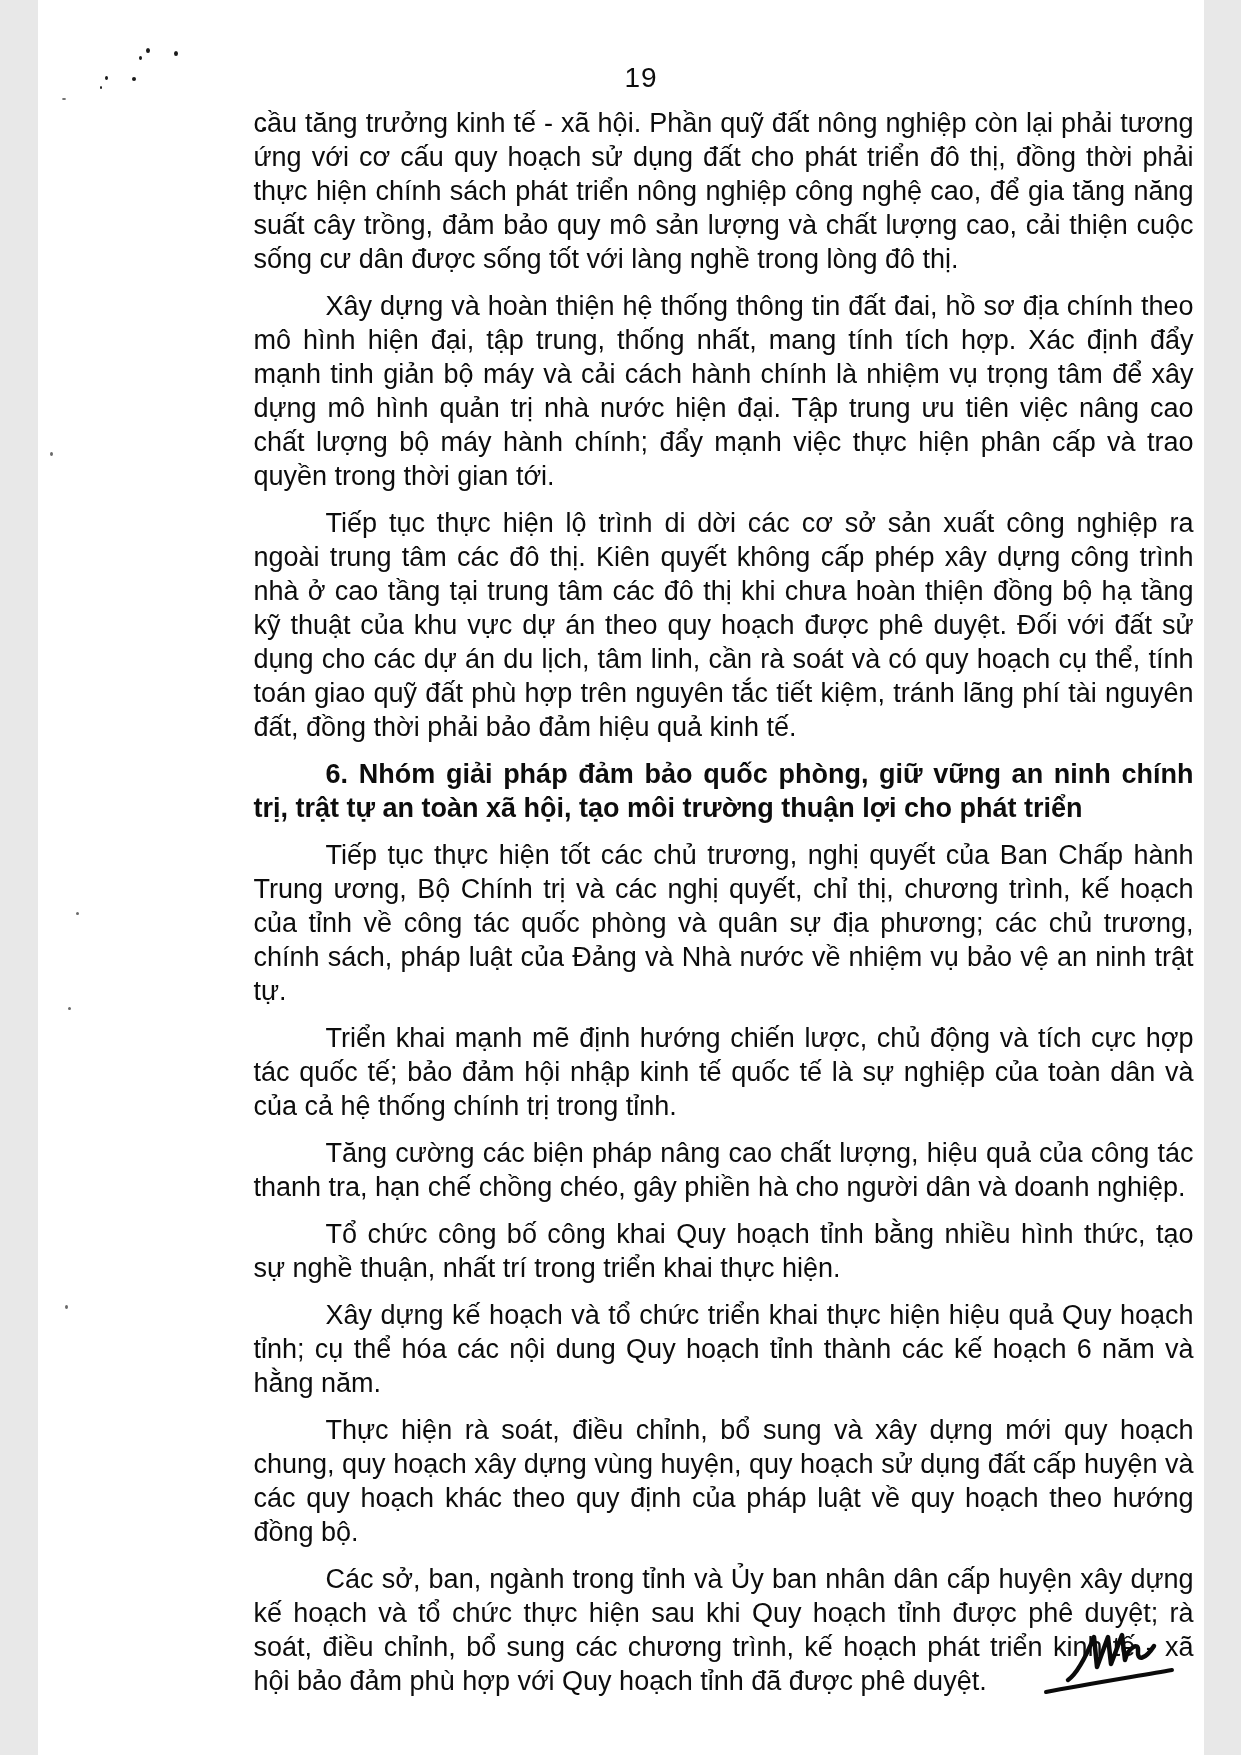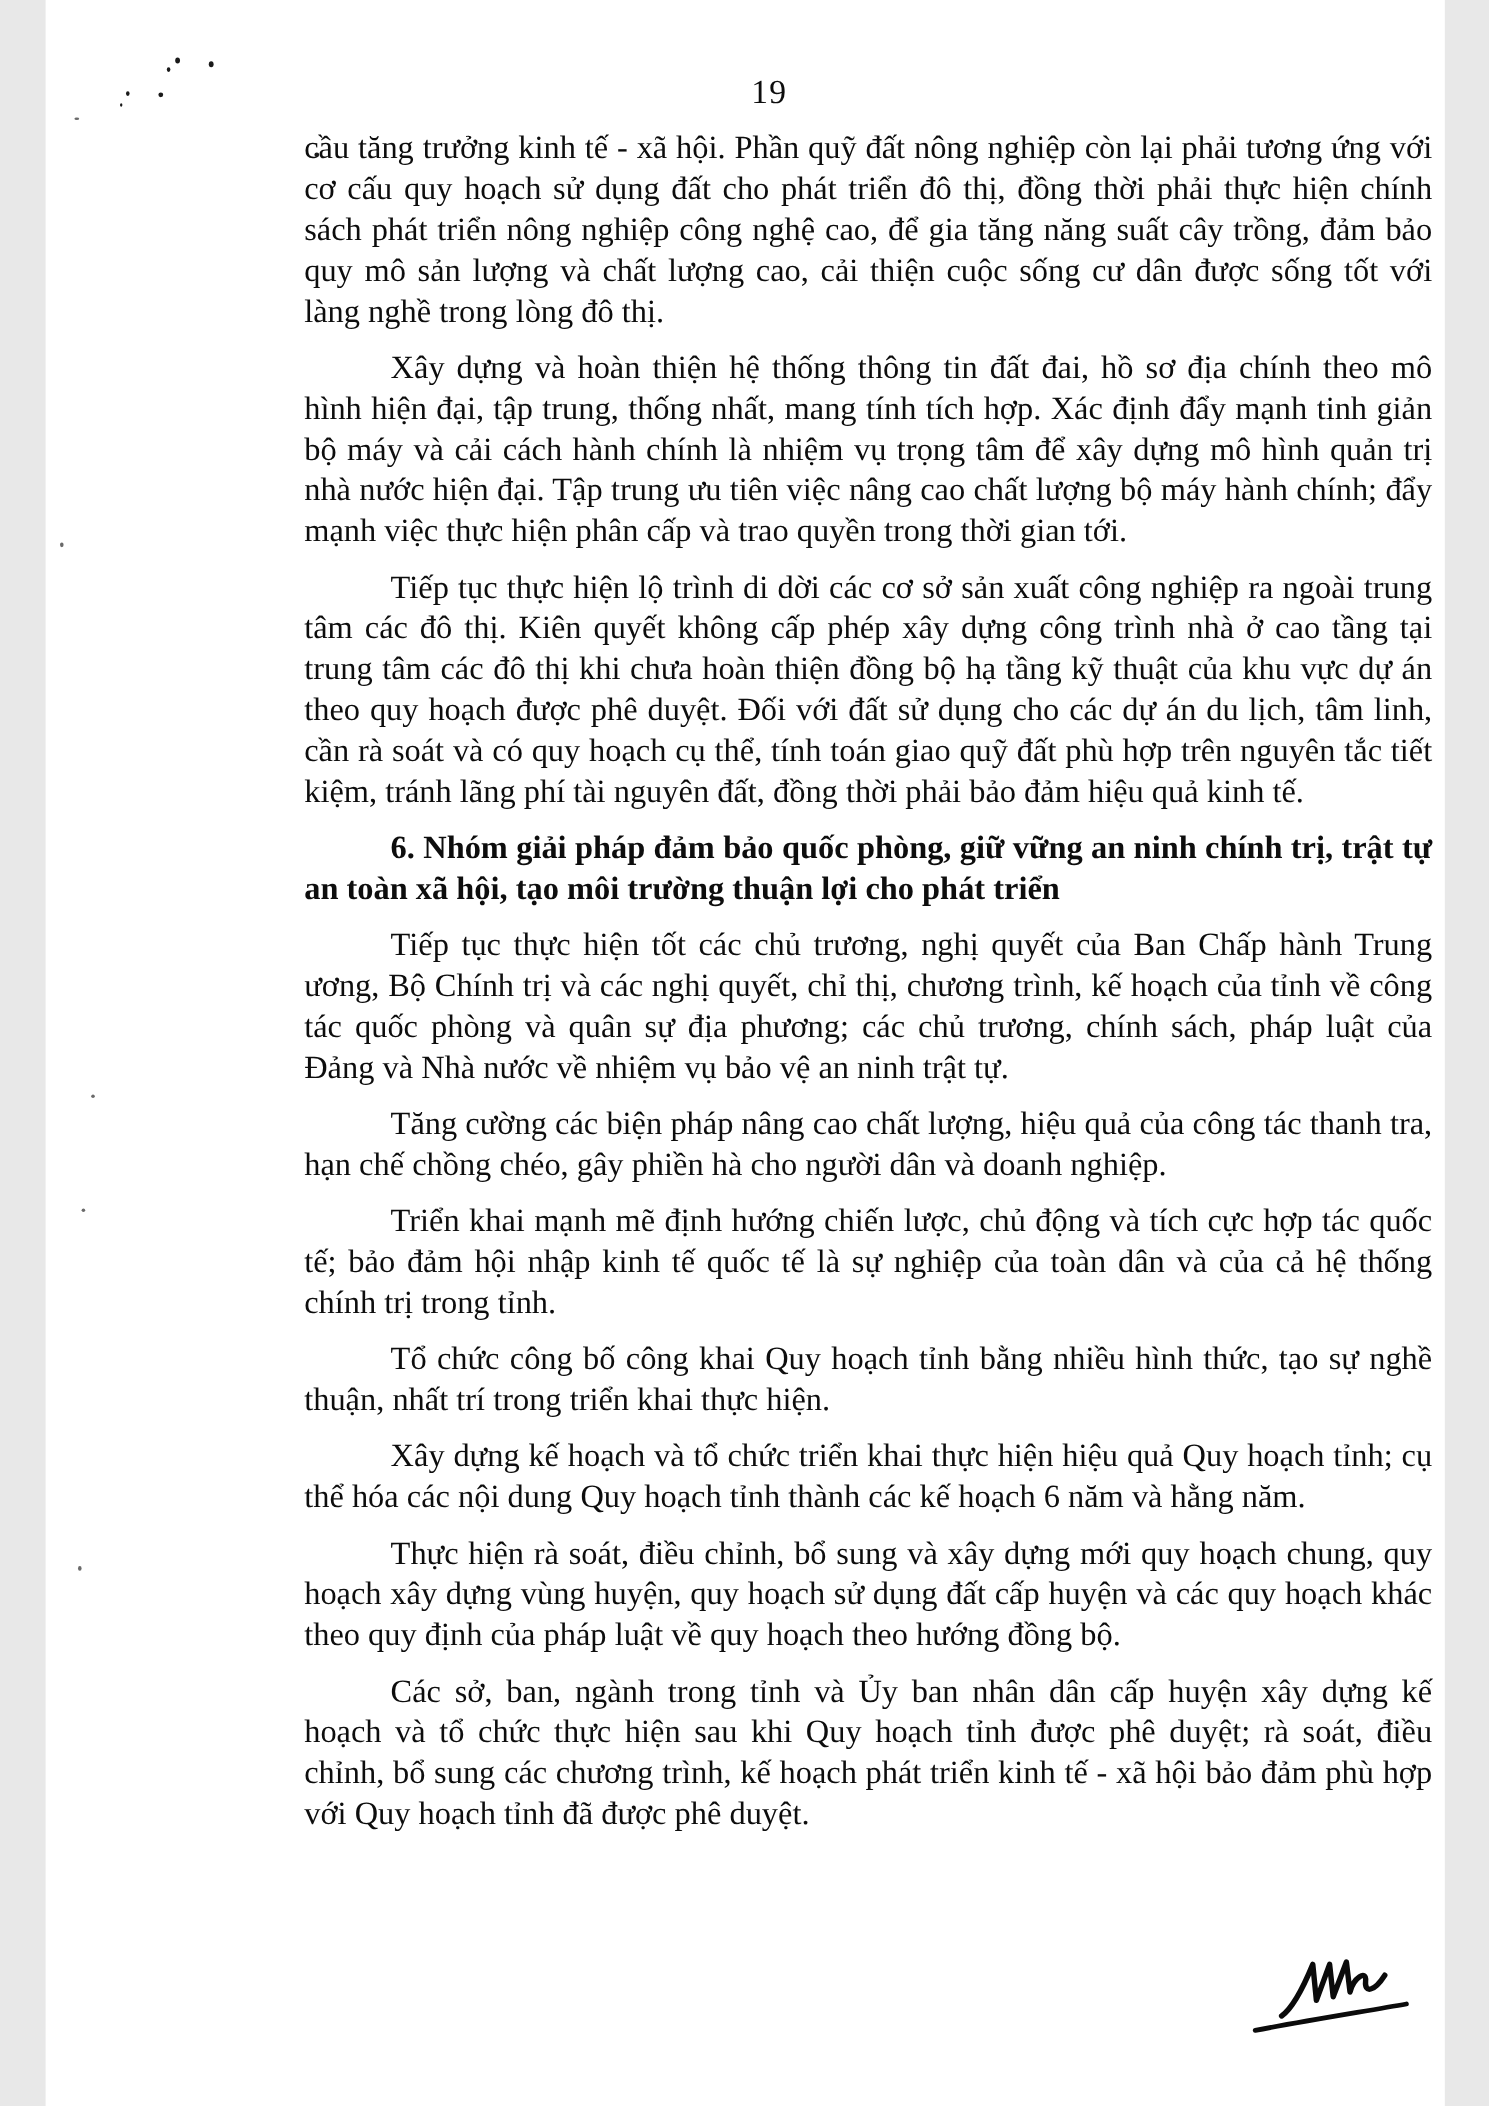--- a/index.html
+++ b/index.html
@@ -1,21 +1,21 @@
 <!DOCTYPE html>
 <html><head>
 <meta charset="utf-8">
 <style>
   html, body { margin: 0; padding: 0; background: #e8e8e8; }
   .page {
     position: relative;
     width: 1154px;
     height: 1755px;
     background: #ffffff;
-    font-family: Liberation Serif, serif;
+    font-family: Liberation Sans, sans-serif;
     color: #0d0d0d;
     overflow: hidden;
     margin: 0 auto;
     padding-left: 12px;
   }
   .page-number {
     position: absolute;
     top: 62px;
     left: 0;
     width: 1241px;
@@ -88,22 +88,22 @@
   
   <div class="page-number">19</div>
 
   
   <div class="content">
       <p class="para no-indent">cầu tăng trưởng kinh tế - xã hội. Phần quỹ đất nông nghiệp còn lại phải tương ứng với cơ cấu quy hoạch sử dụng đất cho phát triển đô thị, đồng thời phải thực hiện chính sách phát triển nông nghiệp công nghệ cao, để gia tăng năng suất cây trồng, đảm bảo quy mô sản lượng và chất lượng cao, cải thiện cuộc sống cư dân được sống tốt với làng nghề trong lòng đô thị.</p>
       <p class="para">Xây dựng và hoàn thiện hệ thống thông tin đất đai, hồ sơ địa chính theo mô hình hiện đại, tập trung, thống nhất, mang tính tích hợp. Xác định đẩy mạnh tinh giản bộ máy và cải cách hành chính là nhiệm vụ trọng tâm để xây dựng mô hình quản trị nhà nước hiện đại. Tập trung ưu tiên việc nâng cao chất lượng bộ máy hành chính; đẩy mạnh việc thực hiện phân cấp và trao quyền trong thời gian tới.</p>
       <p class="para">Tiếp tục thực hiện lộ trình di dời các cơ sở sản xuất công nghiệp ra ngoài trung tâm các đô thị. Kiên quyết không cấp phép xây dựng công trình nhà ở cao tầng tại trung tâm các đô thị khi chưa hoàn thiện đồng bộ hạ tầng kỹ thuật của khu vực dự án theo quy hoạch được phê duyệt. Đối với đất sử dụng cho các dự án du lịch, tâm linh, cần rà soát và có quy hoạch cụ thể, tính toán giao quỹ đất phù hợp trên nguyên tắc tiết kiệm, tránh lãng phí tài nguyên đất, đồng thời phải bảo đảm hiệu quả kinh tế.</p>
       <p class="heading">6. Nhóm giải pháp đảm bảo quốc phòng, giữ vững an ninh chính trị, trật tự an toàn xã hội, tạo môi trường thuận lợi cho phát triển</p>
       <p class="para">Tiếp tục thực hiện tốt các chủ trương, nghị quyết của Ban Chấp hành Trung ương, Bộ Chính trị và các nghị quyết, chỉ thị, chương trình, kế hoạch của tỉnh về công tác quốc phòng và quân sự địa phương; các chủ trương, chính sách, pháp luật của Đảng và Nhà nước về nhiệm vụ bảo vệ an ninh trật tự.</p>
+      <p class="para">Triển khai mạnh mẽ định hướng chiến lược, chủ động và tích cực hợp tác quốc tế; bảo đảm hội nhập kinh tế quốc tế là sự nghiệp của toàn dân và của cả hệ thống chính trị trong tỉnh.</p>
       <p class="para">Tăng cường các biện pháp nâng cao chất lượng, hiệu quả của công tác thanh tra, hạn chế chồng chéo, gây phiền hà cho người dân và doanh nghiệp.</p>
-      <p class="para">Triển khai mạnh mẽ định hướng chiến lược, chủ động và tích cực hợp tác quốc tế; bảo đảm hội nhập kinh tế quốc tế là sự nghiệp của toàn dân và của cả hệ thống chính trị trong tỉnh.</p>
       <p class="para">Tổ chức công bố công khai Quy hoạch tỉnh bằng nhiều hình thức, tạo sự nghề thuận, nhất trí trong triển khai thực hiện.</p>
       <p class="para">Xây dựng kế hoạch và tổ chức triển khai thực hiện hiệu quả Quy hoạch tỉnh; cụ thể hóa các nội dung Quy hoạch tỉnh thành các kế hoạch 6 năm và hằng năm.</p>
       <p class="para">Thực hiện rà soát, điều chỉnh, bổ sung và xây dựng mới quy hoạch chung, quy hoạch xây dựng vùng huyện, quy hoạch sử dụng đất cấp huyện và các quy hoạch khác theo quy định của pháp luật về quy hoạch theo hướng đồng bộ.</p>
       <p class="para">Các sở, ban, ngành trong tỉnh và Ủy ban nhân dân cấp huyện xây dựng kế hoạch và tổ chức thực hiện sau khi Quy hoạch tỉnh được phê duyệt; rà soát, điều chỉnh, bổ sung các chương trình, kế hoạch phát triển kinh tế - xã hội bảo đảm phù hợp với Quy hoạch tỉnh đã được phê duyệt.</p>
     </div>
 
   
   <svg class="pen-mark" viewBox="0 0 50 145" aria-hidden="true">
     <path d="M26,4 C38,30 41,62 34,92 C29,112 18,128 6,140" fill="none" stroke="#1a1a1a" stroke-width="3.5" stroke-linecap="round" stroke-dasharray="9 4 3 5 14 3"></path>
     <path d="M20,70 l2,2" stroke="#1a1a1a" stroke-width="3" fill="none"></path>

